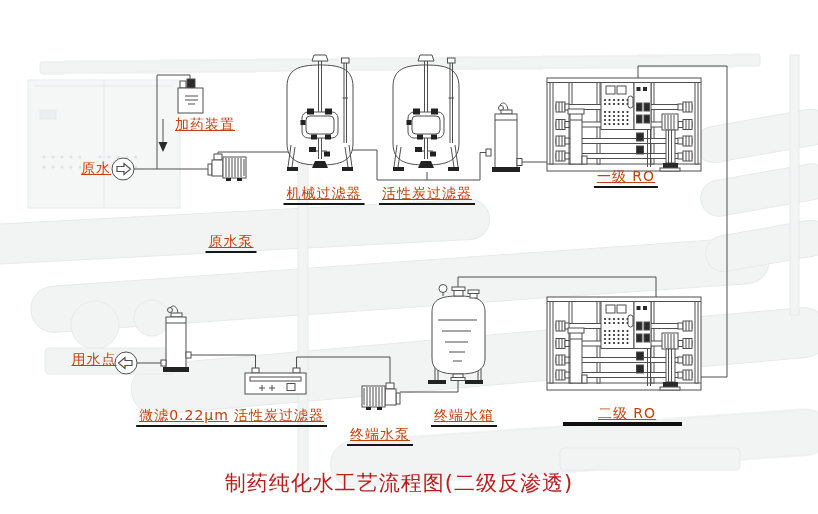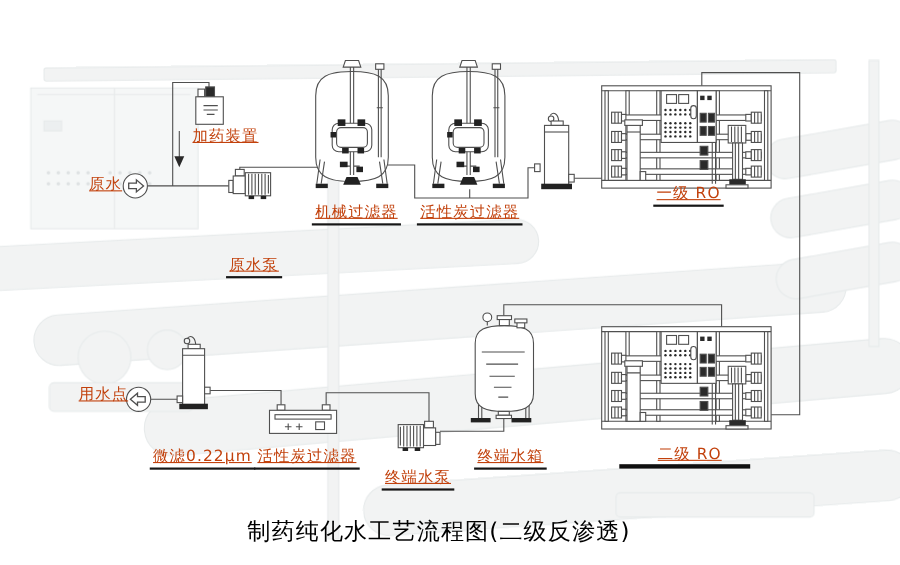--- a/index.html
+++ b/index.html
@@ -6,21 +6,21 @@
   body{width:818px;height:514px;background:#ffffff;overflow:hidden;position:relative;
        font-family:"DejaVu Sans","Liberation Sans",sans-serif;}
   #stage{position:absolute;left:0;top:0;width:818px;height:514px;}
   svg{position:absolute;left:0;top:0;}
   .lbl{position:absolute;transform:translateX(-50%);white-space:nowrap;
        font-size:14px;letter-spacing:1px;color:#c2410c;line-height:1.1;text-decoration:underline;}
   .ul{border-bottom:2px solid #161616;padding:0 3px 2px 3px;}
   .plain{padding:0;}
   .left-anchor{transform:none;}
   #title{position:absolute;left:399px;top:469px;transform:translateX(-50%);
-         font-size:21px;letter-spacing:1px;color:#000000;font-weight:500;white-space:nowrap;}
+         font-size:21px;letter-spacing:1px;color:#b91c1c;font-weight:500;white-space:nowrap;}
   #ro2-underline{position:absolute;left:563px;top:422px;width:119px;height:4px;background:#101010;}
 </style>
 </head>
 <body>
 
 <div id="stage">
 
 <svg width="818" height="514" viewBox="0 0 818 514">
   <defs>
 

